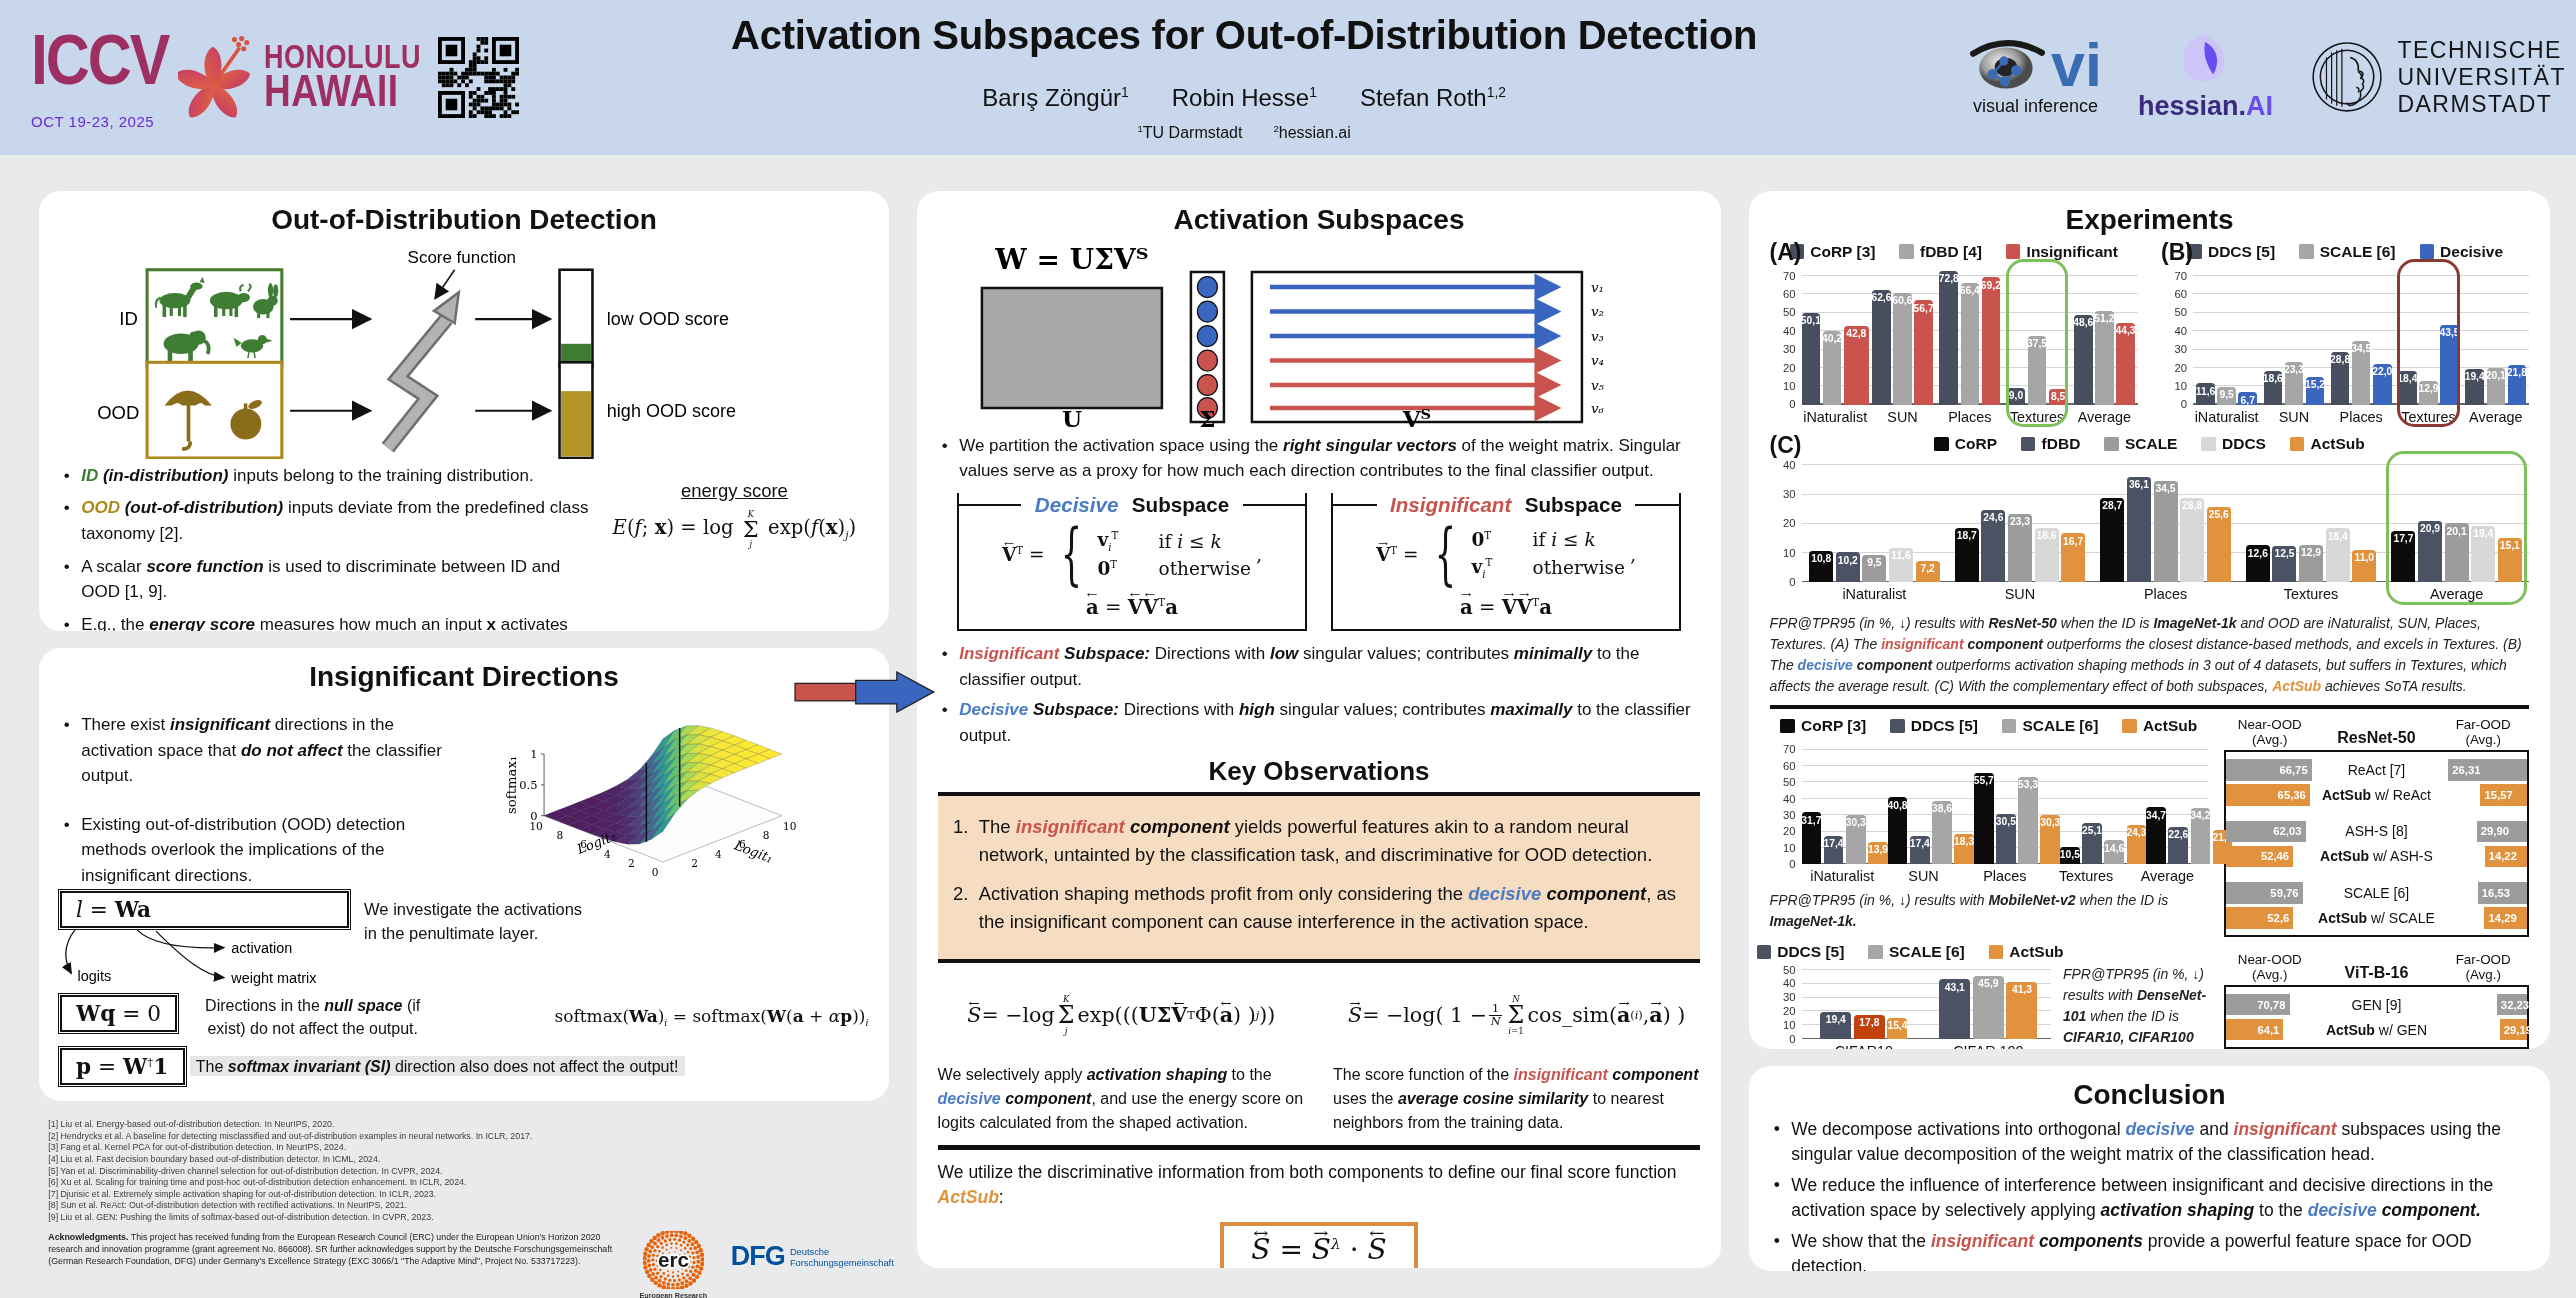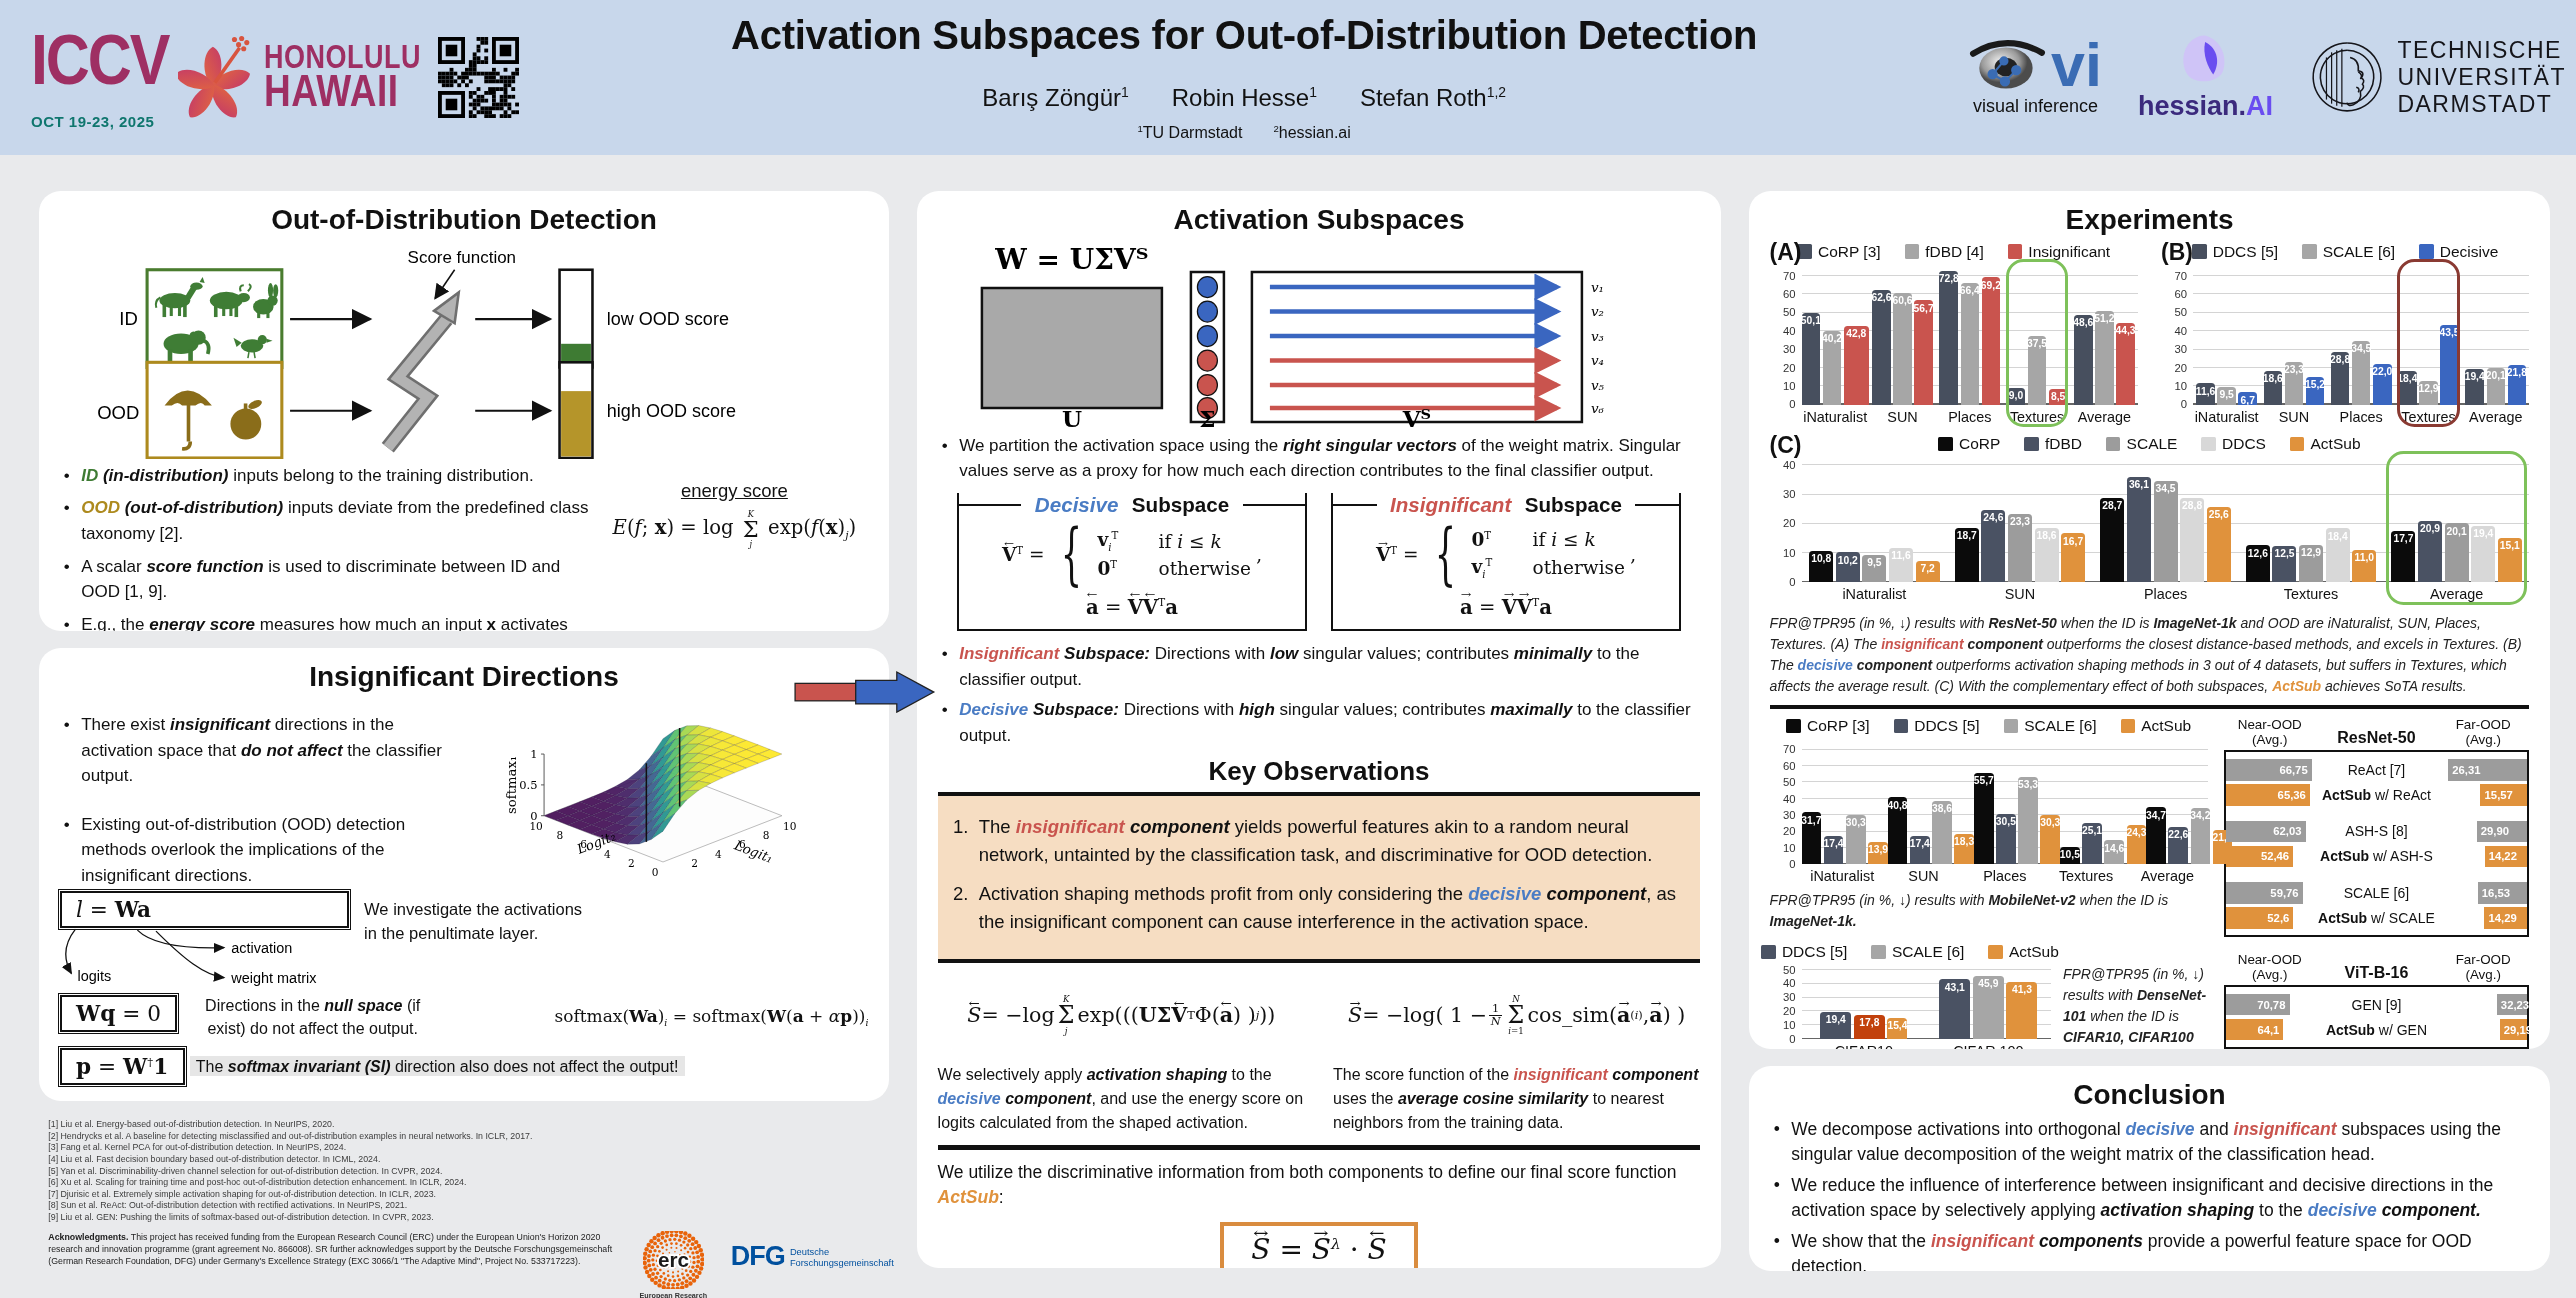--- a/index.html
+++ b/index.html
@@ -2,21 +2,21 @@
 <html style="font-size:8.2px"><head>
 <meta charset="utf-8">
 <style>
   *{margin:0;padding:0;box-sizing:border-box}
   body{width:2597px;height:1298px;background:#e9eaec;font-family:"Liberation Sans",sans-serif;color:#111}
   .poster{position:relative;width:2597px;height:1298px;overflow:hidden}
   
   .hdr{height:155px;background:#c8d7eb;display:flex;align-items:center;padding:0 31px;gap:20.6px}
   .iccv{display:flex;align-items:center;gap:9.3px}
   .iccv-word{font-size:61px;font-weight:800;color:#9e2f63;letter-spacing:-2.1px;transform:scaleY(1.15)}
-  .iccv-date{font-size:15px;font-weight:700;color:#0f766e;letter-spacing:0.5px;margin-top:18px}
+  .iccv-date{font-size:15px;font-weight:400;color:#6d28d9;letter-spacing:0.5px;margin-top:18px}
   .hono{display:flex;flex-direction:column;line-height:.92;color:#9e2f63;font-weight:800}
   .hono .city{font-size:27px;letter-spacing:0.5px;transform:scaleY(1.25)}
   .hono .state{font-size:37px;letter-spacing:0.5px;transform:scaleY(1.2);margin-top:5.2px}
   .qr{width:81px;height:81px;margin-left:8.2px}
   .qr svg{width:100%;height:100%}
   .titleblock{flex:1;text-align:center}
   .titleblock h1{font-size:40px;font-weight:800;letter-spacing:-0.3px}
   .authors{margin-top:26px;font-size:24px;display:flex;justify-content:center;gap:43px}
   .authors sup{font-size:58%}
   .affils{margin-top:11.3px;font-size:16px;display:flex;justify-content:center;gap:31px}
@@ -114,21 +114,21 @@
   .eqcol{flex:1}
   .eqcol .math{font-family:"DejaVu Serif",serif;font-size:20.6px;min-height:77px;display:flex;align-items:center;justify-content:center}
   .eqcap{font-size:16px;line-height:1.5;margin-top:9.3px}
   .hr{height:4.1px;background:#111;margin:10.3px 0}
   .final-intro{font-size:17.5px;line-height:1.45;margin-top:2.1px}
   .final-box{display:table;margin:11.3px auto;border:4.1px solid #d98c3f;padding:7.2px 27px;font-family:"DejaVu Serif",serif;font-size:28px}
   
   .abrow{display:flex;gap:23px;margin-bottom:10.3px}
   .abrow .bchart{flex:1}
   .bchart{position:relative}
-  .legend{display:flex;justify-content:center;align-items:center;gap:24px;font-size:15.5px;font-weight:400;margin-bottom:6.2px;flex-wrap:nowrap}
+  .legend{display:flex;justify-content:center;align-items:center;gap:24px;font-size:15.5px;font-weight:700;margin-bottom:6.2px;flex-wrap:nowrap}
   .lg{display:flex;align-items:center;gap:6.2px;white-space:nowrap}
   .sw{width:14.4px;height:14.4px;border-radius:1.5px;display:inline-block}
   .ctag{position:absolute;left:0;top:-3.1px;font-size:23px;font-weight:700}
   .plotzone{position:relative;margin-left:32px}
   .plot{position:relative}
   .gl{position:absolute;left:0;right:0;height:1px;background:#d4d4d4}
   .gl0{background:#666;height:1.5px}
   .yt{position:absolute;left:-30px;width:24px;text-align:right;font-size:11.3px;color:#333}
   .grps{position:absolute;inset:0;display:flex}
   .grp{flex:1;display:flex;align-items:flex-end;justify-content:center;gap:2.6px}

